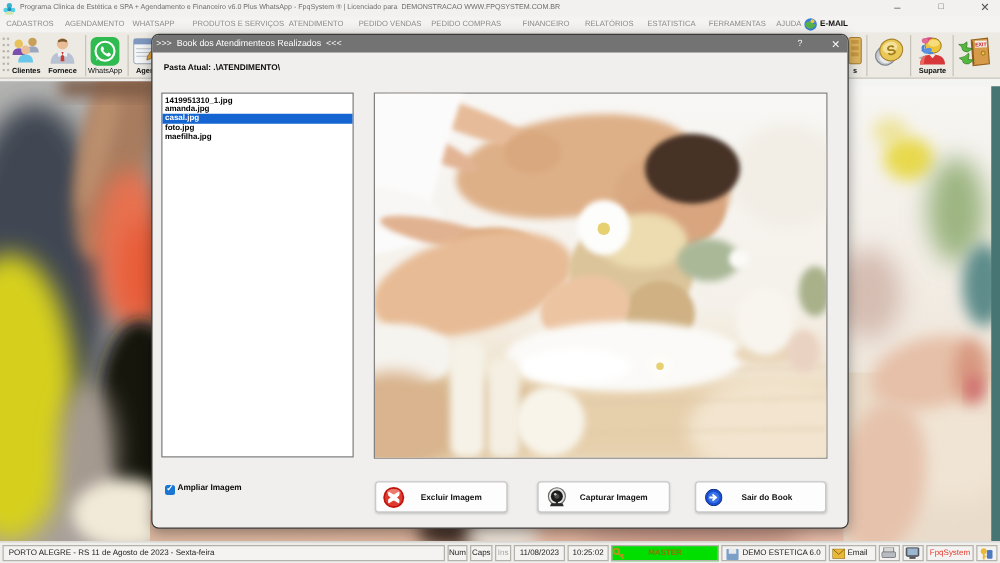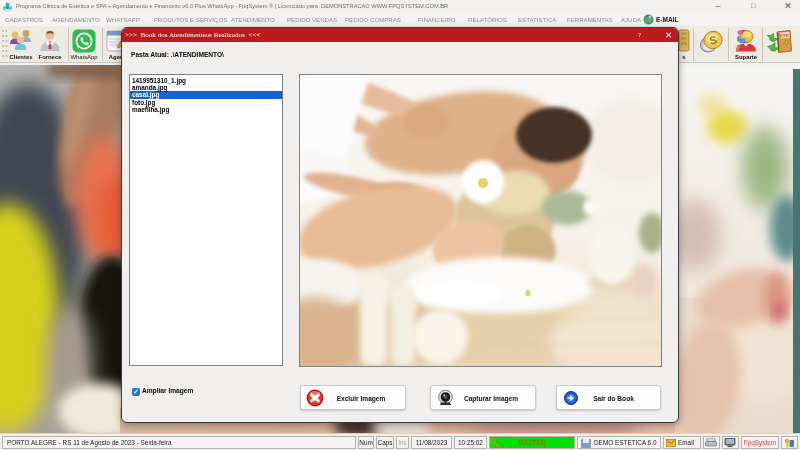--- a/index.html
+++ b/index.html
@@ -20,21 +20,21 @@
   #toolbar { position:absolute; left:0; top:26px; width:800px; height:37px; background:#eceae3; border-bottom:1px solid #c9c6be; }
   .tsep { position:absolute; top:2px; height:33px; width:1px; background:#c6c3ba; }
   .tlabel { position:absolute; top:28px; font-size:5.9px; font-weight:bold; color:#111; text-align:center; white-space:nowrap; }
 
   
   #statusbar { position:absolute; left:0; top:433px; width:800px; height:17px; background:#f0efec; border-top:1px solid #d8d6d2; }
   .sp { position:absolute; top:2px; height:13px; background:#f4f3f1; border:1px solid #b5b2ac; font-size:6.4px; color:#222; line-height:11px; white-space:nowrap; overflow:hidden; }
 
   
   #dialog { position:absolute; left:121px; top:27px; width:558px; height:396px; background:#f0efed; border-radius:6px; box-shadow:0 3px 10px rgba(0,0,0,0.35); border:1px solid #3a3a3a; }
-  #dlgtitle { position:absolute; left:0; top:0; width:100%; height:14px; background:#b91c1c; border-radius:5px 5px 0 0; color:#fff; font-size:7.1px; line-height:14px;font-family:Liberation Serif, serif; }
+  #dlgtitle { position:absolute; left:0; top:0; width:100%; height:14px; background:#737373; border-radius:5px 5px 0 0; color:#fff; font-size:7.1px; line-height:14px; }
   #dlgtitle .t { position:absolute; left:3px; top:0; }
   #dlgtitle .q { position:absolute; left:516px; top:0; }
   #dlgtitle .x { position:absolute; left:543px; top:0; font-size:8.5px; }
   #pasta { position:absolute; left:9px; top:23px; font-size:6.6px; font-weight:bold; color:#0a0a0a; }
   #listbox { position:absolute; left:7px; top:46px; width:154px; height:292px; background:#fff; border:1px solid #7f7f7f; font-size:6.4px; font-weight:bold; color:#000; padding-top:1.5px; }
   #listbox div { height:7.4px; line-height:7.4px; padding-left:2px; white-space:nowrap; }
   #listbox div.sel { background:#1464d2; color:#fff; }
   #imgframe { position:absolute; left:177px; top:46px; width:363px; height:293px; border:1px solid #828282; background:#f5f2ee; }
   #ampliar { position:absolute; left:10px; top:359px; width:200px; font-size:6.6px; font-weight:bold; color:#0a0a0a; }
   .cbx { display:inline-block; width:8px; height:8px; background:#1976d2; border-radius:2px; color:#fff; font-size:7px; line-height:8px; text-align:center; vertical-align:-1px; margin-right:2px; }

